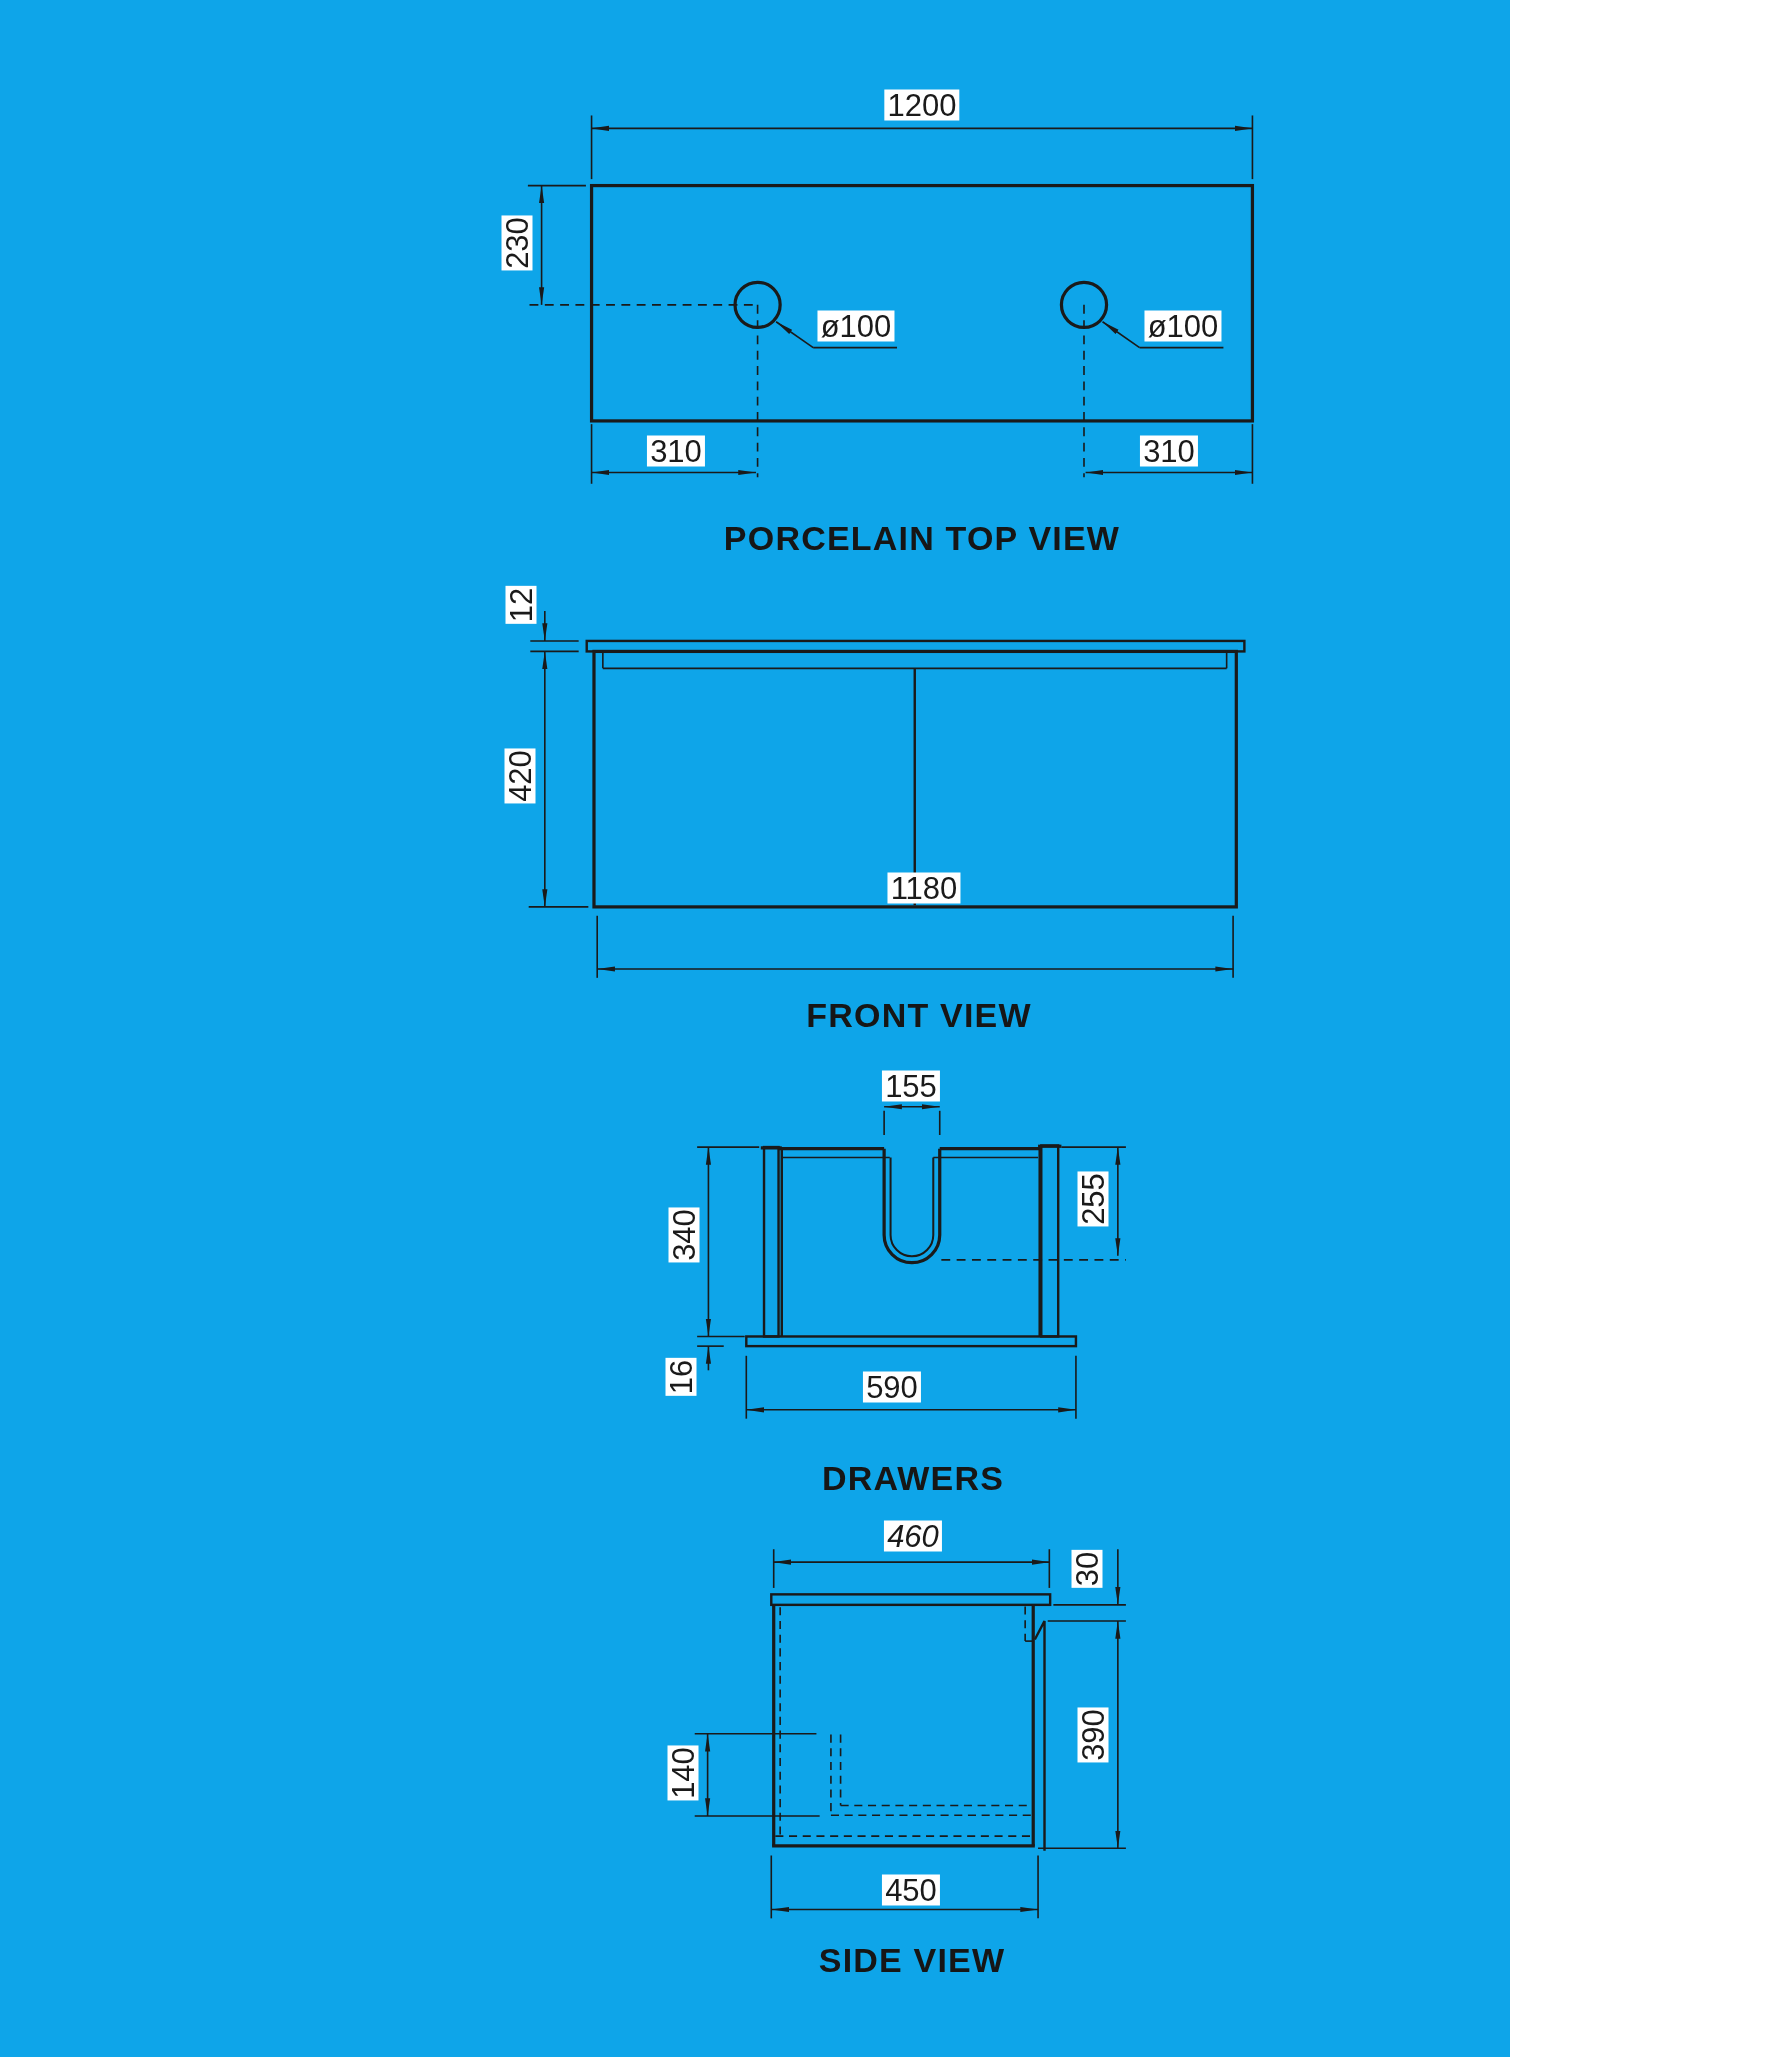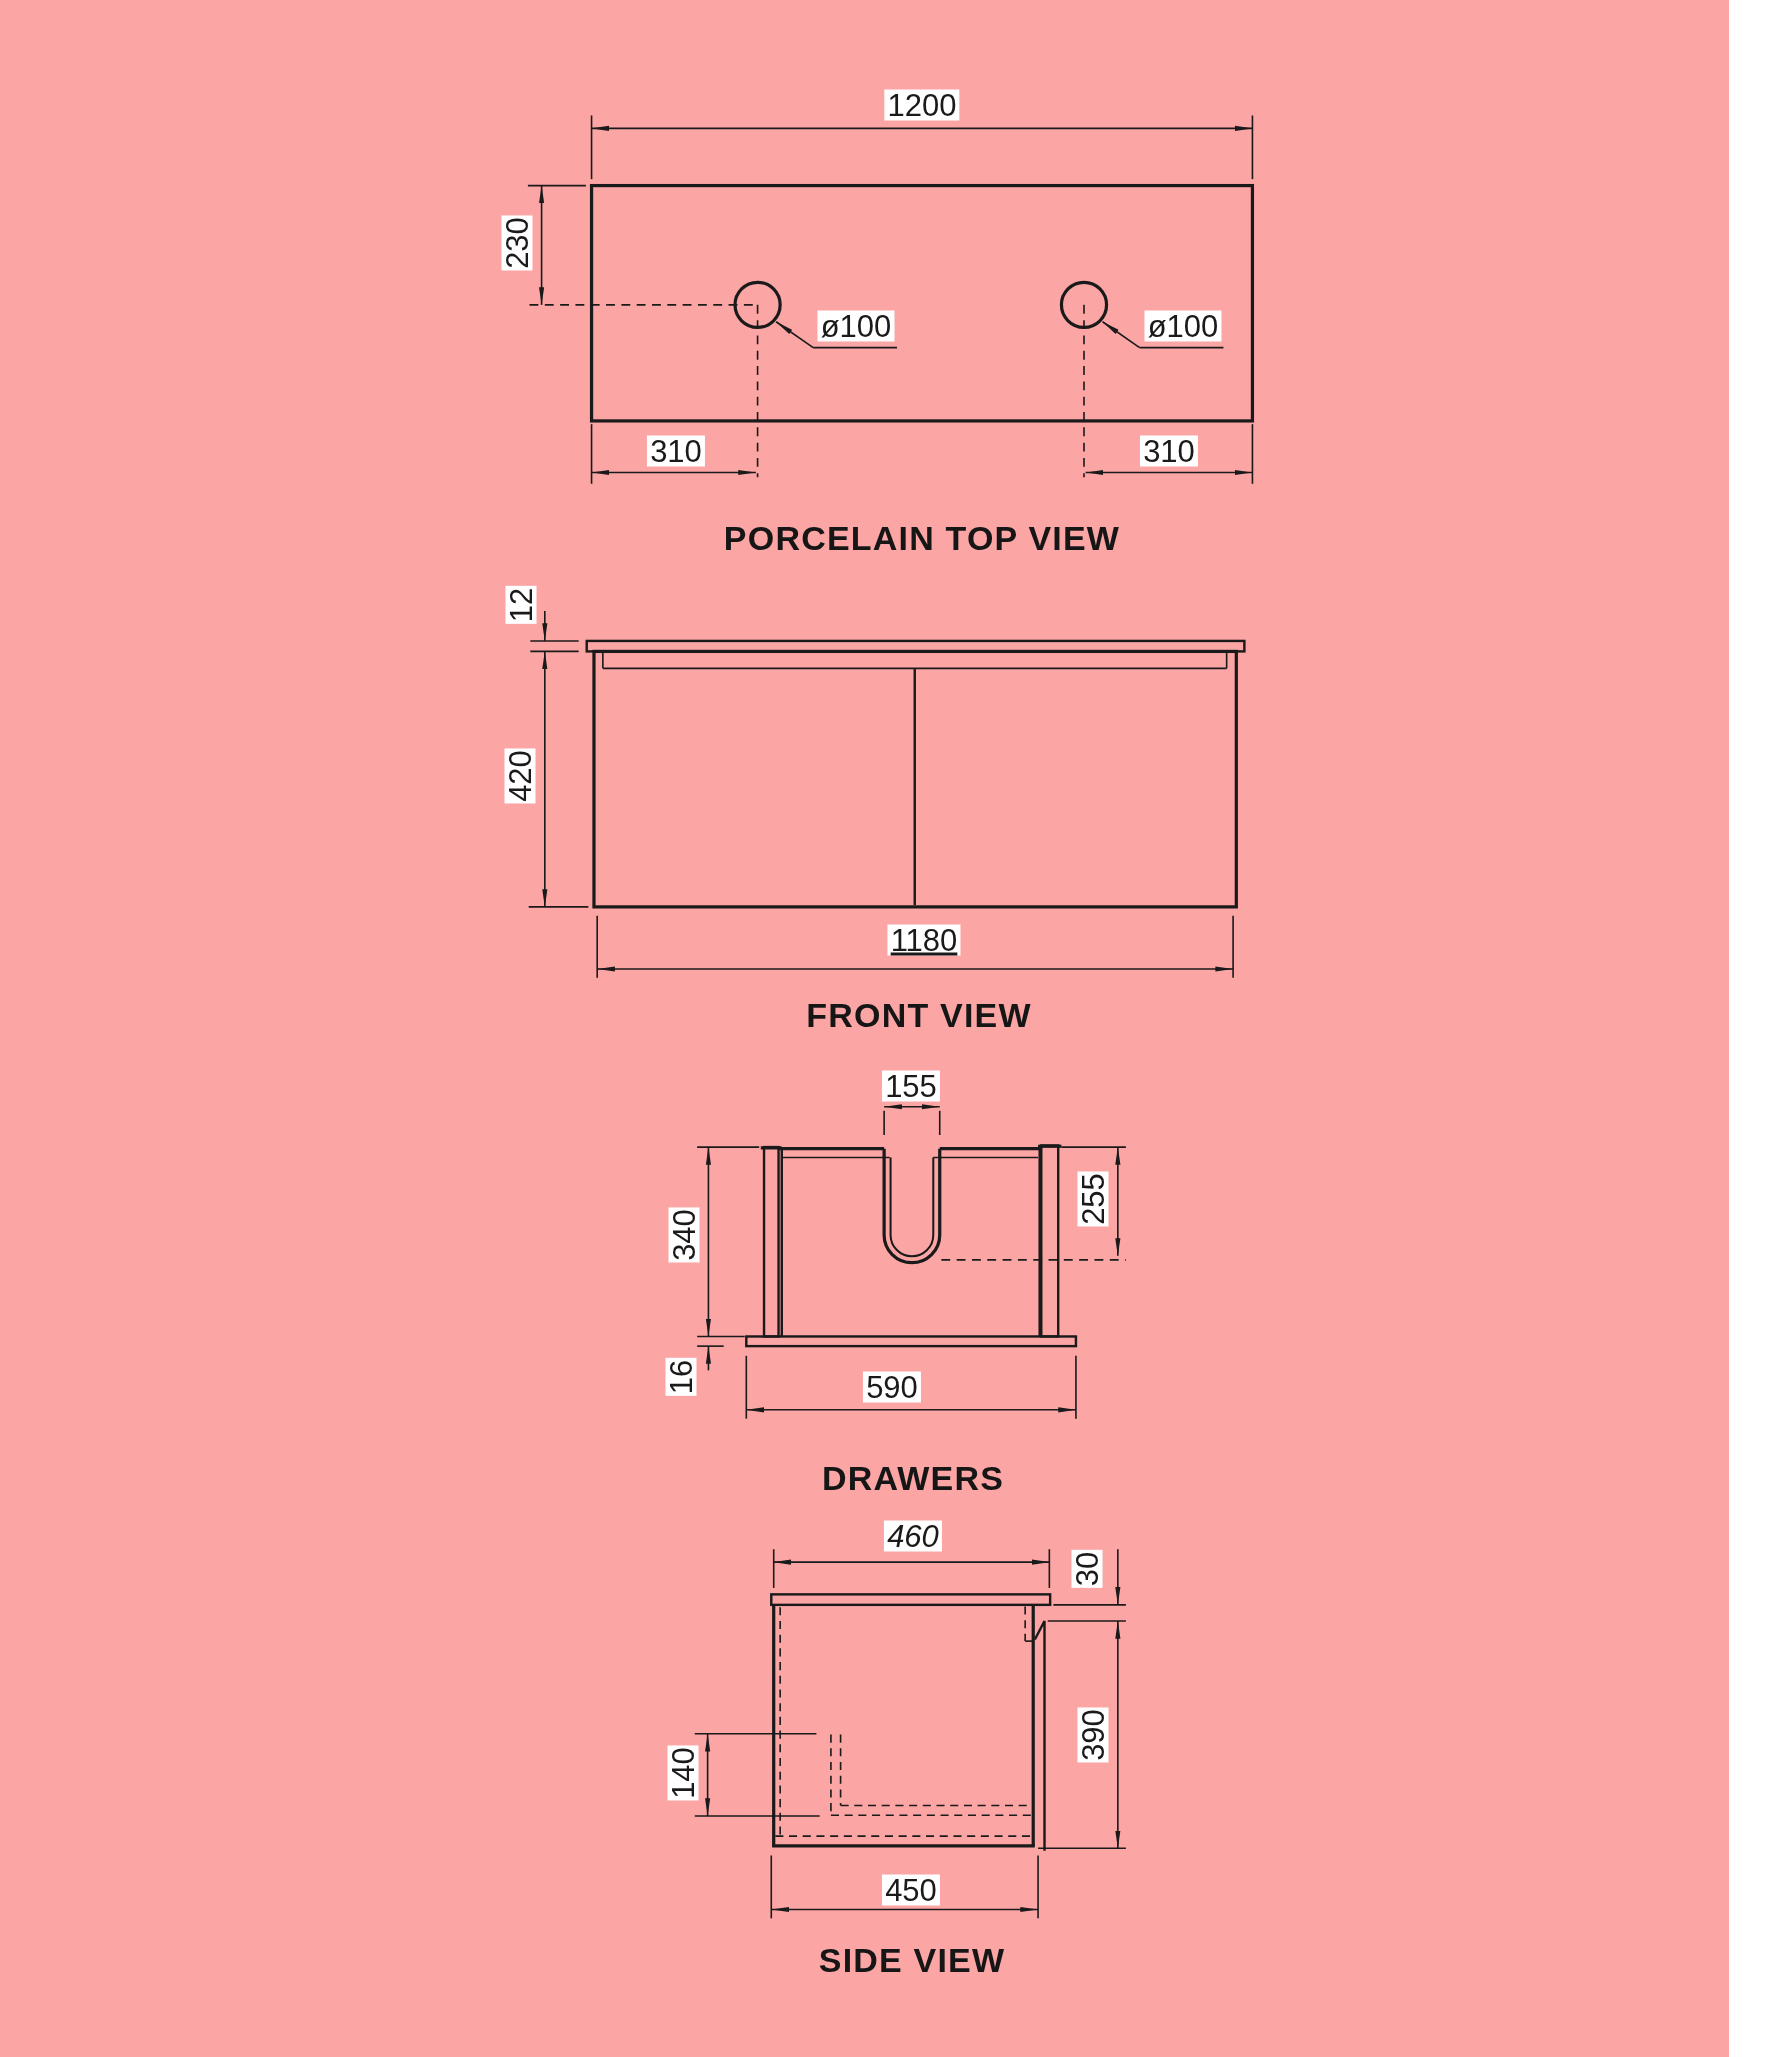--- a/index.html
+++ b/index.html
@@ -1,19 +1,19 @@
 <!DOCTYPE html>
 <html style="font-size:13px"><head>
 <meta charset="utf-8">
 <style>
   html,body{margin:0;padding:0;background:#ffffff;}
   #canvas{
     position:relative;
-    width:1729px;height:2058px;
-    background:#fca5a5;
+    width:1510px;height:2058px;
+    background:#0ea5e9;
     font-family:"Liberation Sans", sans-serif;
     color:#1a1a1a;
     overflow:hidden;
   }
   #drawing{position:absolute;left:0;top:0;}
   .dim-label{
     position:absolute;
     font-size:31px;
     line-height:1;
     color:#1a1a1a;
@@ -220,21 +220,21 @@
   <div class="dim-label" style="left:922px;top:105px;">1200</div>
   <div class="dim-label rot" style="left:517px;top:243px;">230</div>
   <div class="dim-label" style="left:856px;top:326px;">ø100</div>
   <div class="dim-label" style="left:1183px;top:326px;">ø100</div>
   <div class="dim-label" style="left:676px;top:451px;">310</div>
   <div class="dim-label" style="left:1169px;top:451px;">310</div>
   <div class="view-title" style="left:922px;top:538px;">PORCELAIN TOP VIEW</div>
 
   <div class="dim-label rot" style="left:521px;top:605px;">12</div>
   <div class="dim-label rot" style="left:520px;top:776px;">420</div>
-  <div class="dim-label" style="left:924px;top:940px;text-decoration:underline;">1180</div>
+  <div class="dim-label" style="left:924px;top:888px;">1180</div>
   <div class="view-title" style="left:919px;top:1015px;">FRONT VIEW</div>
 
   <div class="dim-label" style="left:911px;top:1086px;text-align:center;">155</div>
   <div class="dim-label rot" style="left:1093px;top:1199px;">255</div>
   <div class="dim-label rot" style="left:684px;top:1235px;">340</div>
   <div class="dim-label rot" style="left:681px;top:1377px;">16</div>
   <div class="dim-label" style="left:892px;top:1387px;">590</div>
   <div class="view-title" style="left:913px;top:1449px;margin-top:29px;">DRAWERS</div>
 
   <div class="dim-label" style="left:913px;top:1536px;font-style:italic;">460</div>

